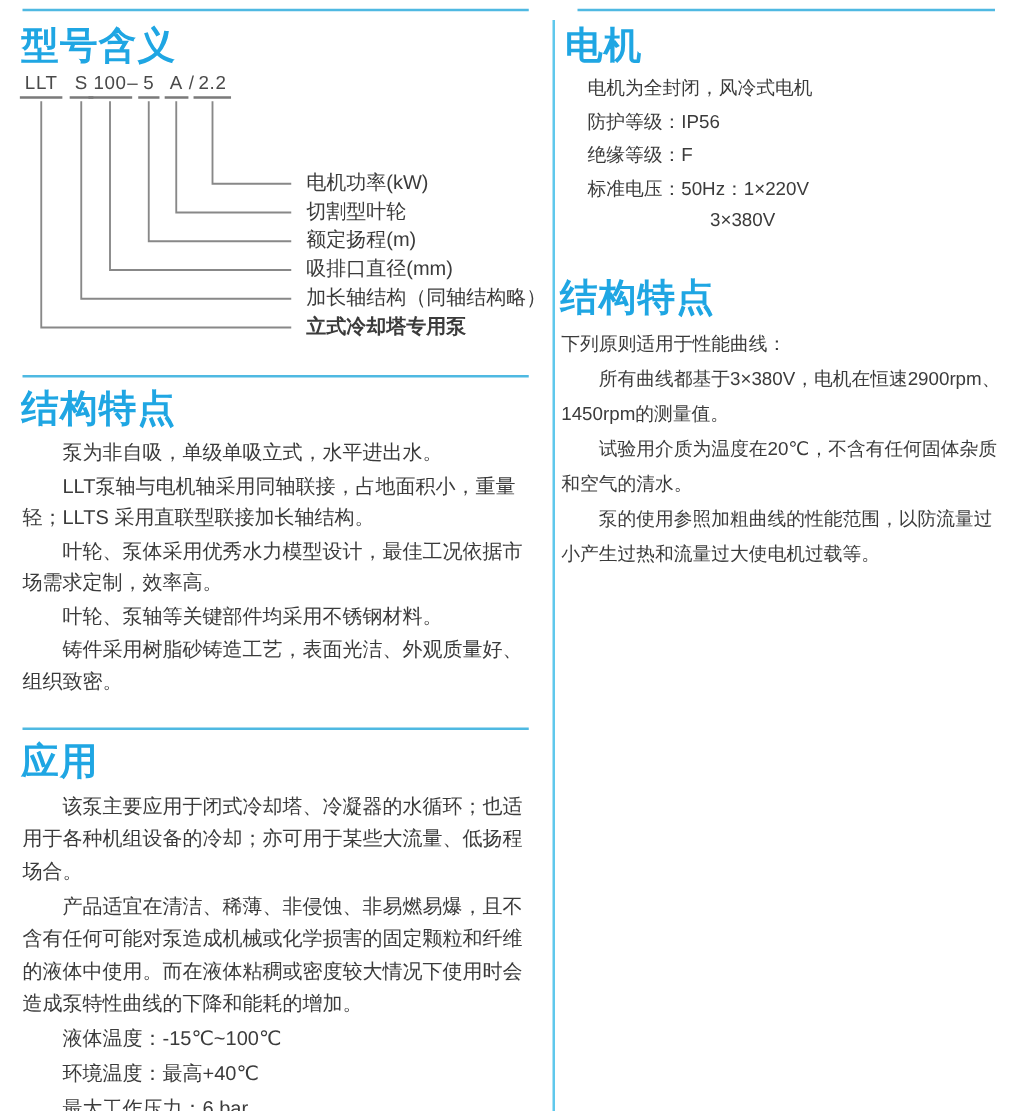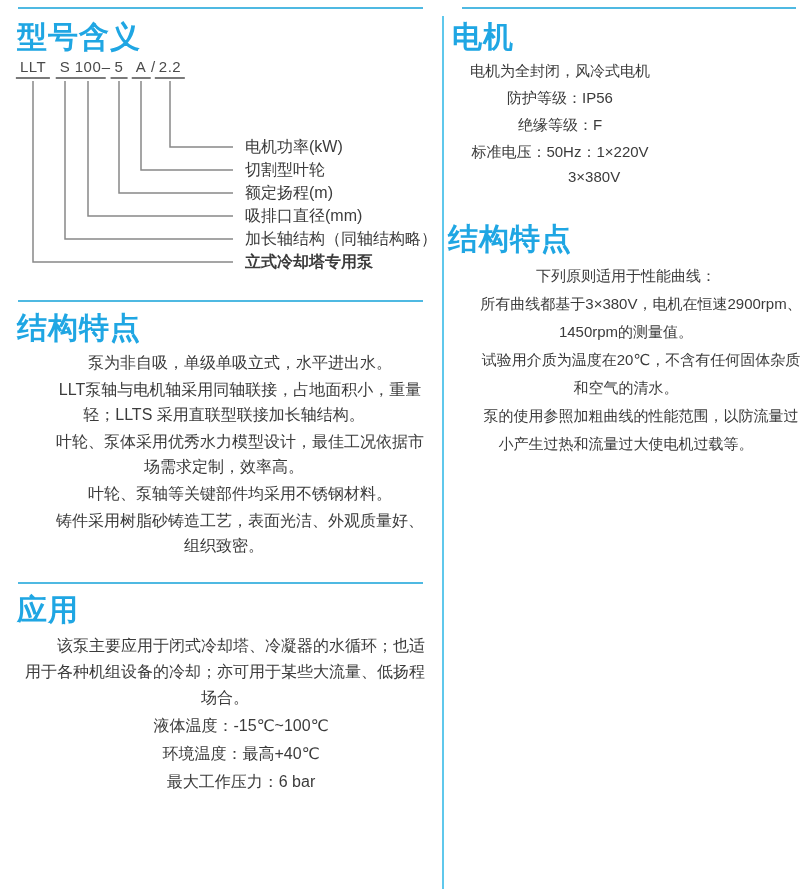--- a/index.html
+++ b/index.html
@@ -1,18 +1,18 @@
 <!DOCTYPE html>
 <html><head>
 <meta charset="utf-8">
 <style>
   html,body{margin:0;padding:0;background:#ffffff;}
   .page{
     position:relative;width:807px;height:889px;background:#ffffff;overflow:hidden;
-    font-family:"Liberation Sans","DejaVu Sans",sans-serif;color:#3b3b3b;text-align:center;
+    font-family:"Liberation Sans","DejaVu Sans",sans-serif;color:#3b3b3b;
   }
   .sep{position:absolute;height:2px;background:#4fb9e2;}
   .vdivider{position:absolute;width:2px;background:#5fc8ec;}
   h2.sec{
     position:absolute;margin:0;font-size:30px;line-height:34px;font-weight:bold;
     color:#1fa6e3;letter-spacing:1px;white-space:nowrap;
   }
   .body-block{position:absolute;font-size:16px;line-height:25px;}
   .body-block p{margin:0 4px 2px 0;text-indent:2em;}
   .app-block{line-height:26px;}
@@ -85,20 +85,21 @@
     <p>泵为非自吸，单级单吸立式，水平进出水。</p>
     <p>LLT泵轴与电机轴采用同轴联接，占地面积小，重量轻；LLTS 采用直联型联接加长轴结构。</p>
     <p>叶轮、泵体采用优秀水力模型设计，最佳工况依据市场需求定制，效率高。</p>
     <p>叶轮、泵轴等关键部件均采用不锈钢材料。</p>
     <p>铸件采用树脂砂铸造工艺，表面光洁、外观质量好、组织致密。</p>
   </div>
 
   <h2 class="sec" style="left:17px;top:593px;">应用</h2>
   <div class="body-block app-block" style="left:18px;top:633px;width:418px;">
     <p>该泵主要应用于闭式冷却塔、冷凝器的水循环；也适用于各种机组设备的冷却；亦可用于某些大流量、低扬程场合。</p>
+    <p>产品适宜在清洁、稀薄、非侵蚀、非易燃易爆，且不含有任何可能对泵造成机械或化学损害的固定颗粒和纤维的液体中使用。而在液体粘稠或密度较大情况下使用时会造成泵特性曲线的下降和能耗的增加。</p>
     <p>液体温度：-15℃~100℃</p>
     <p>环境温度：最高+40℃</p>
     <p>最大工作压力：6 bar</p>
   </div>
 
   <h2 class="sec" style="left:452px;top:20px;">电机</h2>
   <div class="motor-list">
     <div>电机为全封闭，风冷式电机</div>
     <div>防护等级：IP56</div>
     <div>绝缘等级：F</div>

